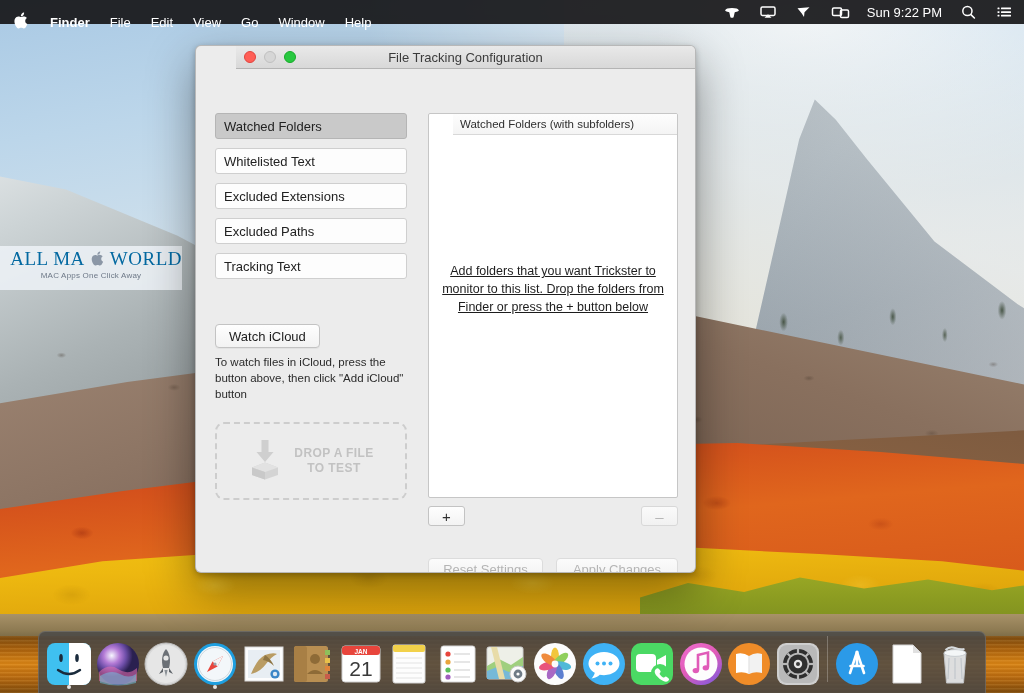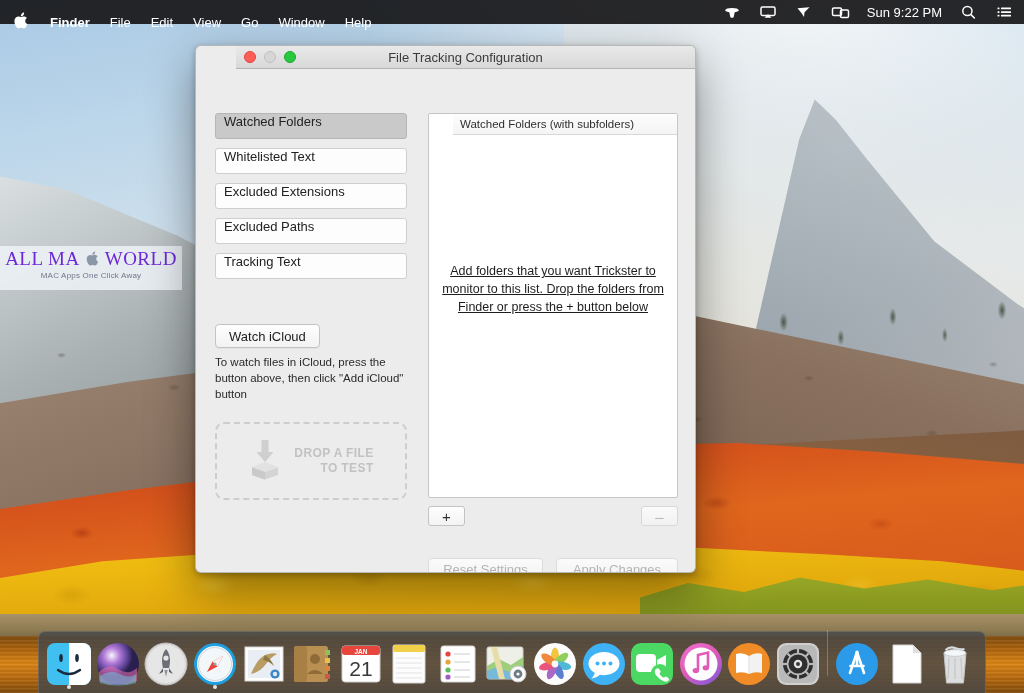--- a/index.html
+++ b/index.html
@@ -179,26 +179,26 @@
 
   
   #watermark {
     position: absolute;
     left: 0; top: 246px;
     width: 182px; height: 44px;
     background: rgba(238,242,247,0.86);
     overflow: hidden;
   }
   #watermark .wm-main {
-    display: flex; align-items: center; justify-content: center;
+    display: flex; align-items: center; justify-content: flex-end;
     gap: 6px;
     font-family: "Liberation Serif", serif;
     font-size: 19px;
     letter-spacing: .5px;
-    color: #6d28d9;
+    color: #0369a1;
     padding-top: 2px;
   }
   #watermark .wm-apple {
     font-size: 17px; color: #7b8797; line-height: 1;
     position: relative; top: 1px;
   }
   #watermark .wm-sub {
     text-align: center;
     font-size: 8px;
     color: #6d7887;
@@ -273,21 +273,21 @@
   
   #leftcol {
     position: absolute; left: 19px; top: 44px; width: 192px;
   }
   .listbtn {
     height: 26px;
     background: #fdfdfd;
     border: 1px solid #cfcfcf;
     border-radius: 3px;
     margin-bottom: 9px;
-    display: flex; 
+    display: flex; align-items: center;
     padding: 0 8px;
     font-size: 13px;
     color: #222;
   }
   .listbtn.selected {
     background: #c9c9c9;
     border-color: #b5b5b5;
   }
 
   #icloudbtn {
@@ -310,21 +310,21 @@
     position: absolute; left: 19px; top: 353px;
     width: 192px; height: 78px;
     border: 2px dashed #cdcdcd;
     border-radius: 9px;
     display: flex; align-items: center; justify-content: center;
     gap: 12px;
     background: transparent;
   }
   #dropzone .dz-label {
     font-size: 12px; font-weight: bold; color: #c2c2c2;
-    letter-spacing: .4px; line-height: 15px; text-align: right;
+    letter-spacing: .4px; line-height: 15px; text-align: center;
   }
 
   
   #listpanel {
     position: absolute; left: 232px; top: 44px;
     width: 250px; height: 385px;
     background: #ffffff;
     border: 1px solid #c6c6c6;
     border-radius: 2px;
     overflow: hidden;
@@ -381,22 +381,22 @@
   #dock {
     position: absolute;
     left: 38px; bottom: 0;
     width: 948px; height: 62px;
     background: rgba(72,72,72,0.82);
     border-top-left-radius: 7px;
     border-top-right-radius: 7px;
     border: 1px solid rgba(255,255,255,0.14);
     border-bottom: none;
     display: flex;
-    align-items: flex-start;
-    padding: 0 6px 9px 6px;
+    align-items: flex-end;
+    padding: 0 6px 3px 6px;
     z-index: 40;
   }
   .dock-item {
     width: 52px; height: 58px;
     display: flex; flex-direction: column;
     align-items: center; justify-content: flex-end;
     position: relative;
   }
   .dock-icon {
     width: 46px; height: 46px;

